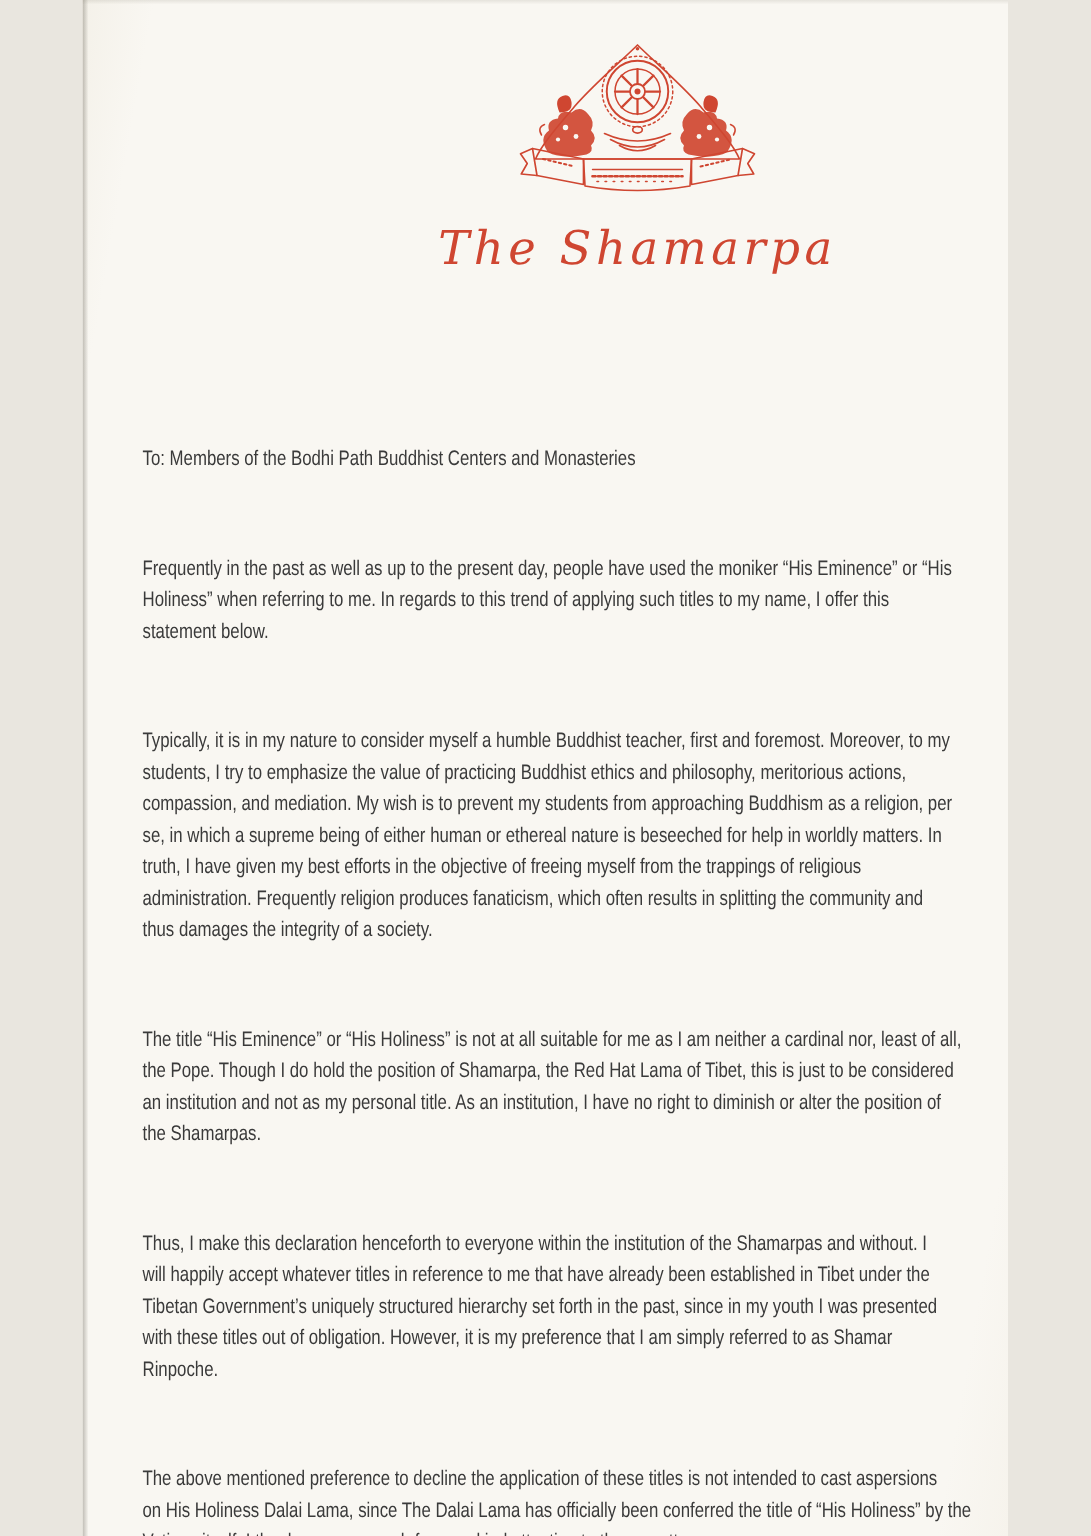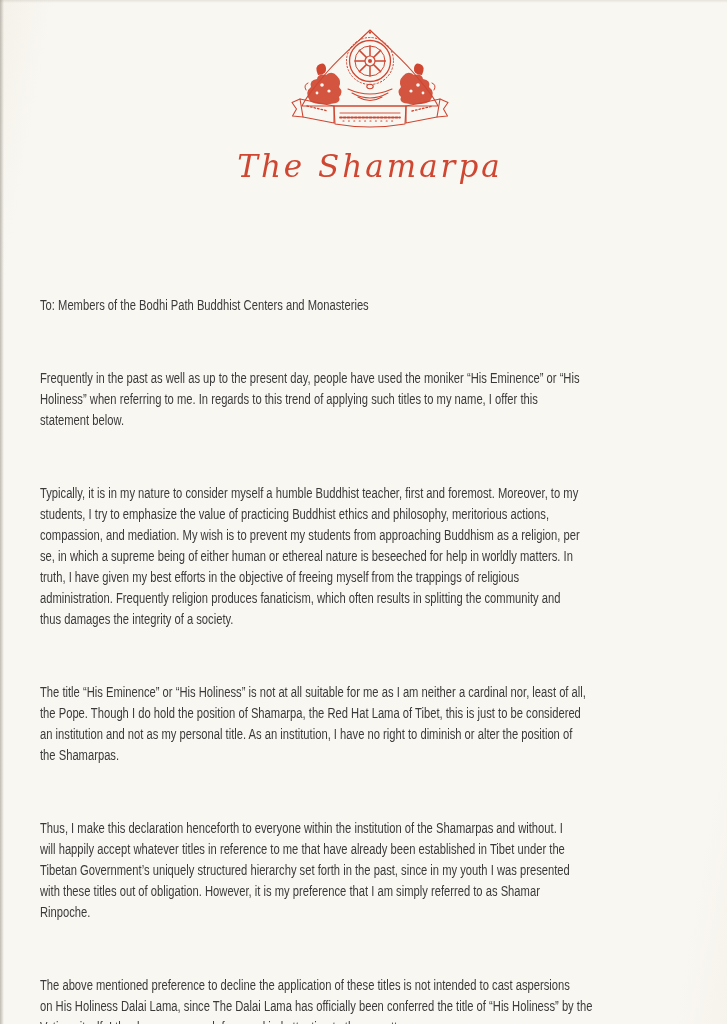--- a/index.html
+++ b/index.html
@@ -4,21 +4,21 @@
 <style>
   :root{
     --accent:#cf4631;
     --paper:#f9f7f2;
     --ink:#3a3a3a;
   }
   *{box-sizing:border-box;}
   html,body{margin:0;padding:0;background:#e9e6df;}
   .page{
     position:relative;
-    width:727px;height:1024px;
+    width:617px;height:1024px;
     margin:0 auto;
     overflow:hidden;
     background:linear-gradient(100deg,#f4f1e9 0%,var(--paper) 6%,var(--paper) 94%,#f6f3ec 100%);
     font-family:"Liberation Sans", sans-serif;
   }
   .scan-edge{
     position:absolute;left:0;top:0;bottom:0;width:4px;
     background:linear-gradient(to right, rgba(120,115,104,.45), rgba(120,115,104,0));
     pointer-events:none;
   }

